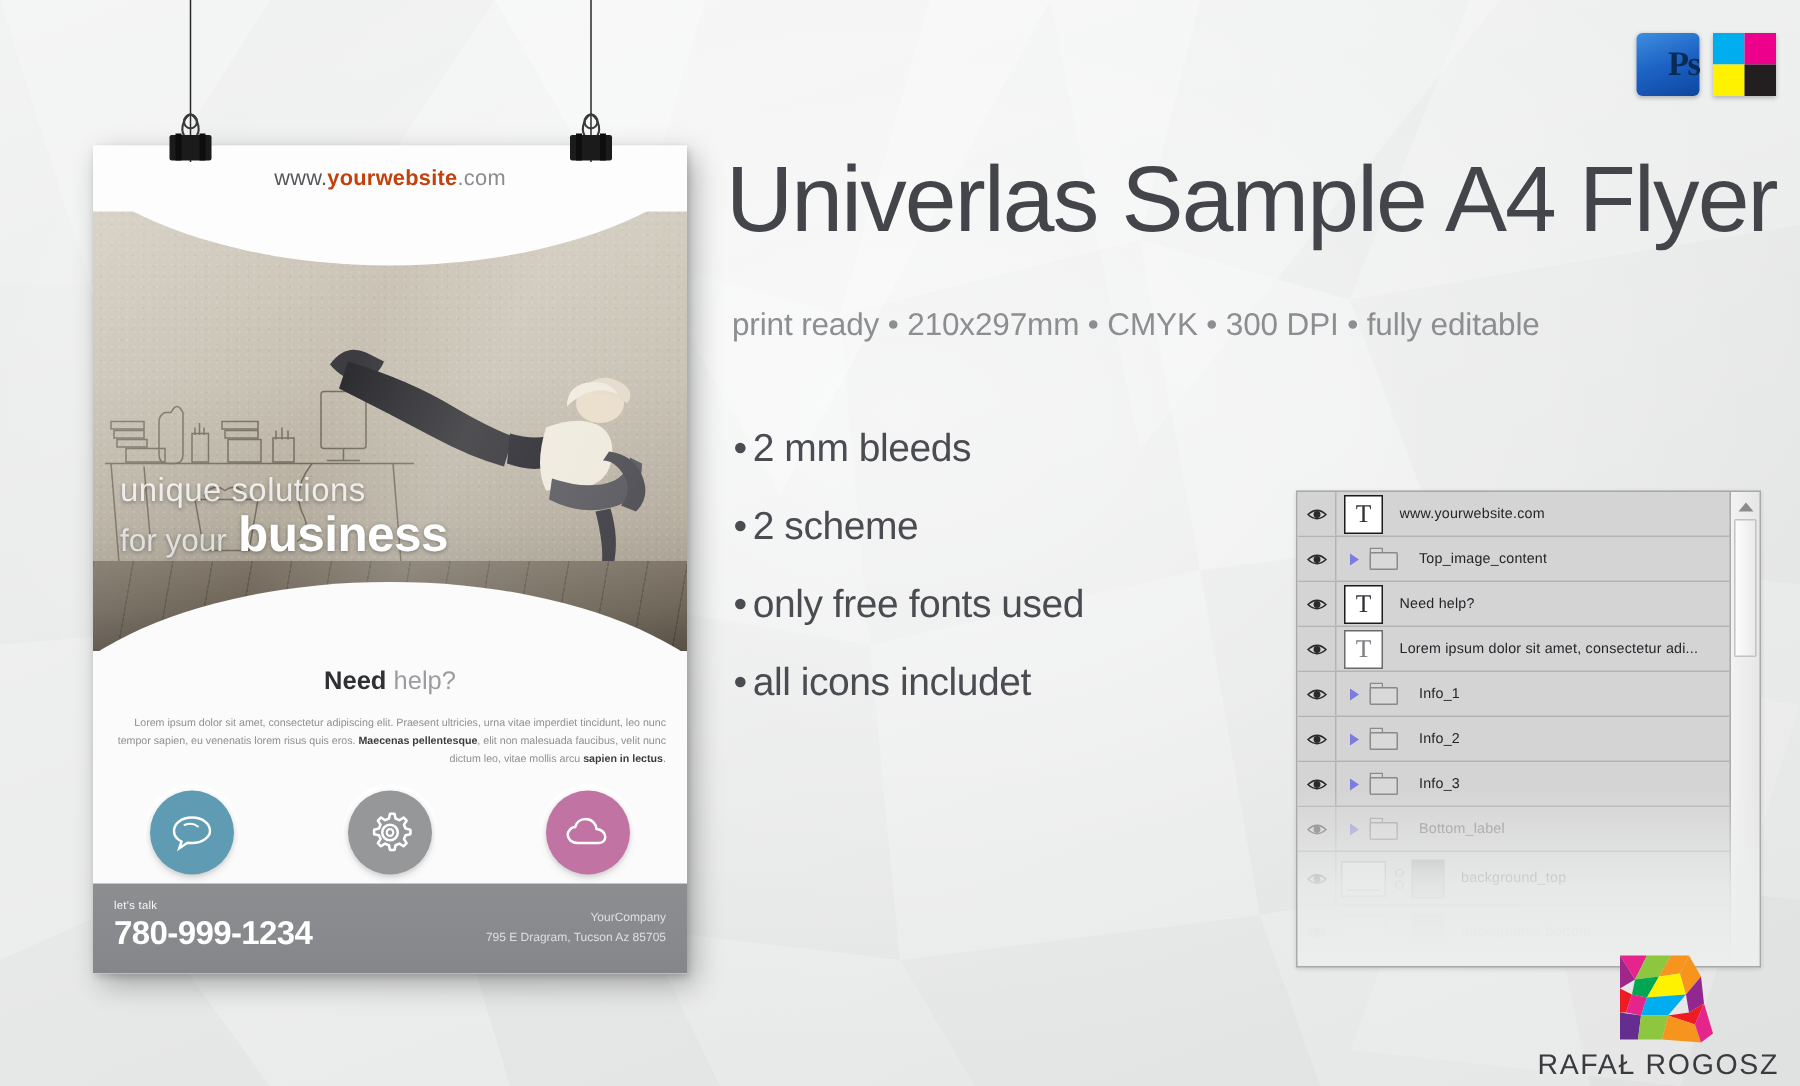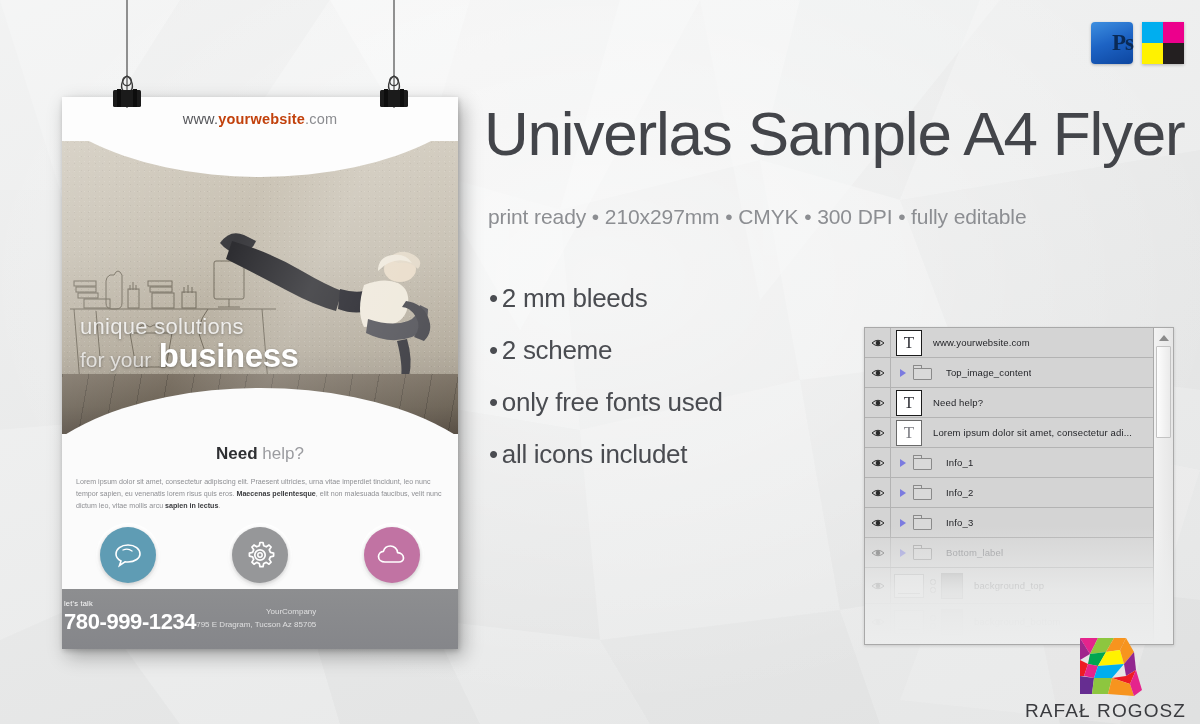--- a/index.html
+++ b/index.html
@@ -89,41 +89,41 @@
   .hero-l1 { font-size:22px; font-weight:300; color:rgba(255,255,255,.82); line-height:1.05; letter-spacing:.3px;}
   .hero-l2 { font-size:27px; line-height:1.05; margin-top:1px; }
   .hero-l2 .thin { font-weight:300; color:rgba(255,255,255,.72); font-size:21px;}
   .hero-l2 .bold { font-weight:700; font-size:33px; color:#fff; letter-spacing:-.4px;}
 
   
   .p-body { position:absolute; left:0; top:337px; width:100%; bottom:60px; background:#fbfbfb; z-index:3; }
   .need-help { text-align:center; font-size:17px; margin-top:10px; color:#9b9ca0; font-weight:300;}
   .need-help b { color:#2f3033; font-weight:700; }
   .lorem {
-    margin:12px 14px 0; text-align:left; font-size:7.1px; line-height:1.72;
+    margin:12px 14px 0; text-align:right; font-size:7.1px; line-height:1.72;
     color:#8e8f93; font-weight:400;
   }
   .lorem b { color:#3a3b3e; font-weight:700; }
 
   .cols { display:flex; margin-top:14px; }
   .col { flex:1; text-align:center; padding:0 7px; }
   .circ {
     width:56px; height:56px; border-radius:50%; margin:0 auto;
     display:flex; align-items:center; justify-content:center;
     box-shadow:0 2px 5px rgba(0,0,0,.22), 0 0 0 4px rgba(255,255,255,.95);
   }
   .col-title { margin-top:13px; font-size:10.5px; color:#77787c; font-weight:300; }
   .col-title b { color:#2f3033; font-weight:700; }
   .col-txt { margin-top:6px; font-size:6.6px; line-height:1.75; color:#8e8f93; }
 
   
   .p-foot {
     position:absolute; left:0; bottom:0; width:100%; height:60px; z-index:4;
     background:linear-gradient(180deg,#8d8e90 0%,#85868a 100%);
-    color:#fff; padding:10px 2px; display:flex; align-items:flex-start;
+    color:#fff; padding:10px 14px; display:flex; justify-content:space-between; align-items:flex-start;
   }
   .foot-l .lets { font-size:7.5px; letter-spacing:.2px; opacity:.95; }
   .foot-l .phone { font-size:22px; font-weight:700; letter-spacing:-.4px; margin-top:1px; }
   .foot-r { text-align:right; font-size:8px; line-height:1.65; color:rgba(255,255,255,.72); margin-top:6px;}
 
   
   #right { position:absolute; left:484px; top:0; width:716px; height:724px; z-index:5; }
   .h1 {
     position:absolute; left:0; top:98px; font-size:62px; font-weight:300;
     color:#43454a; letter-spacing:-1.2px; white-space:nowrap;

